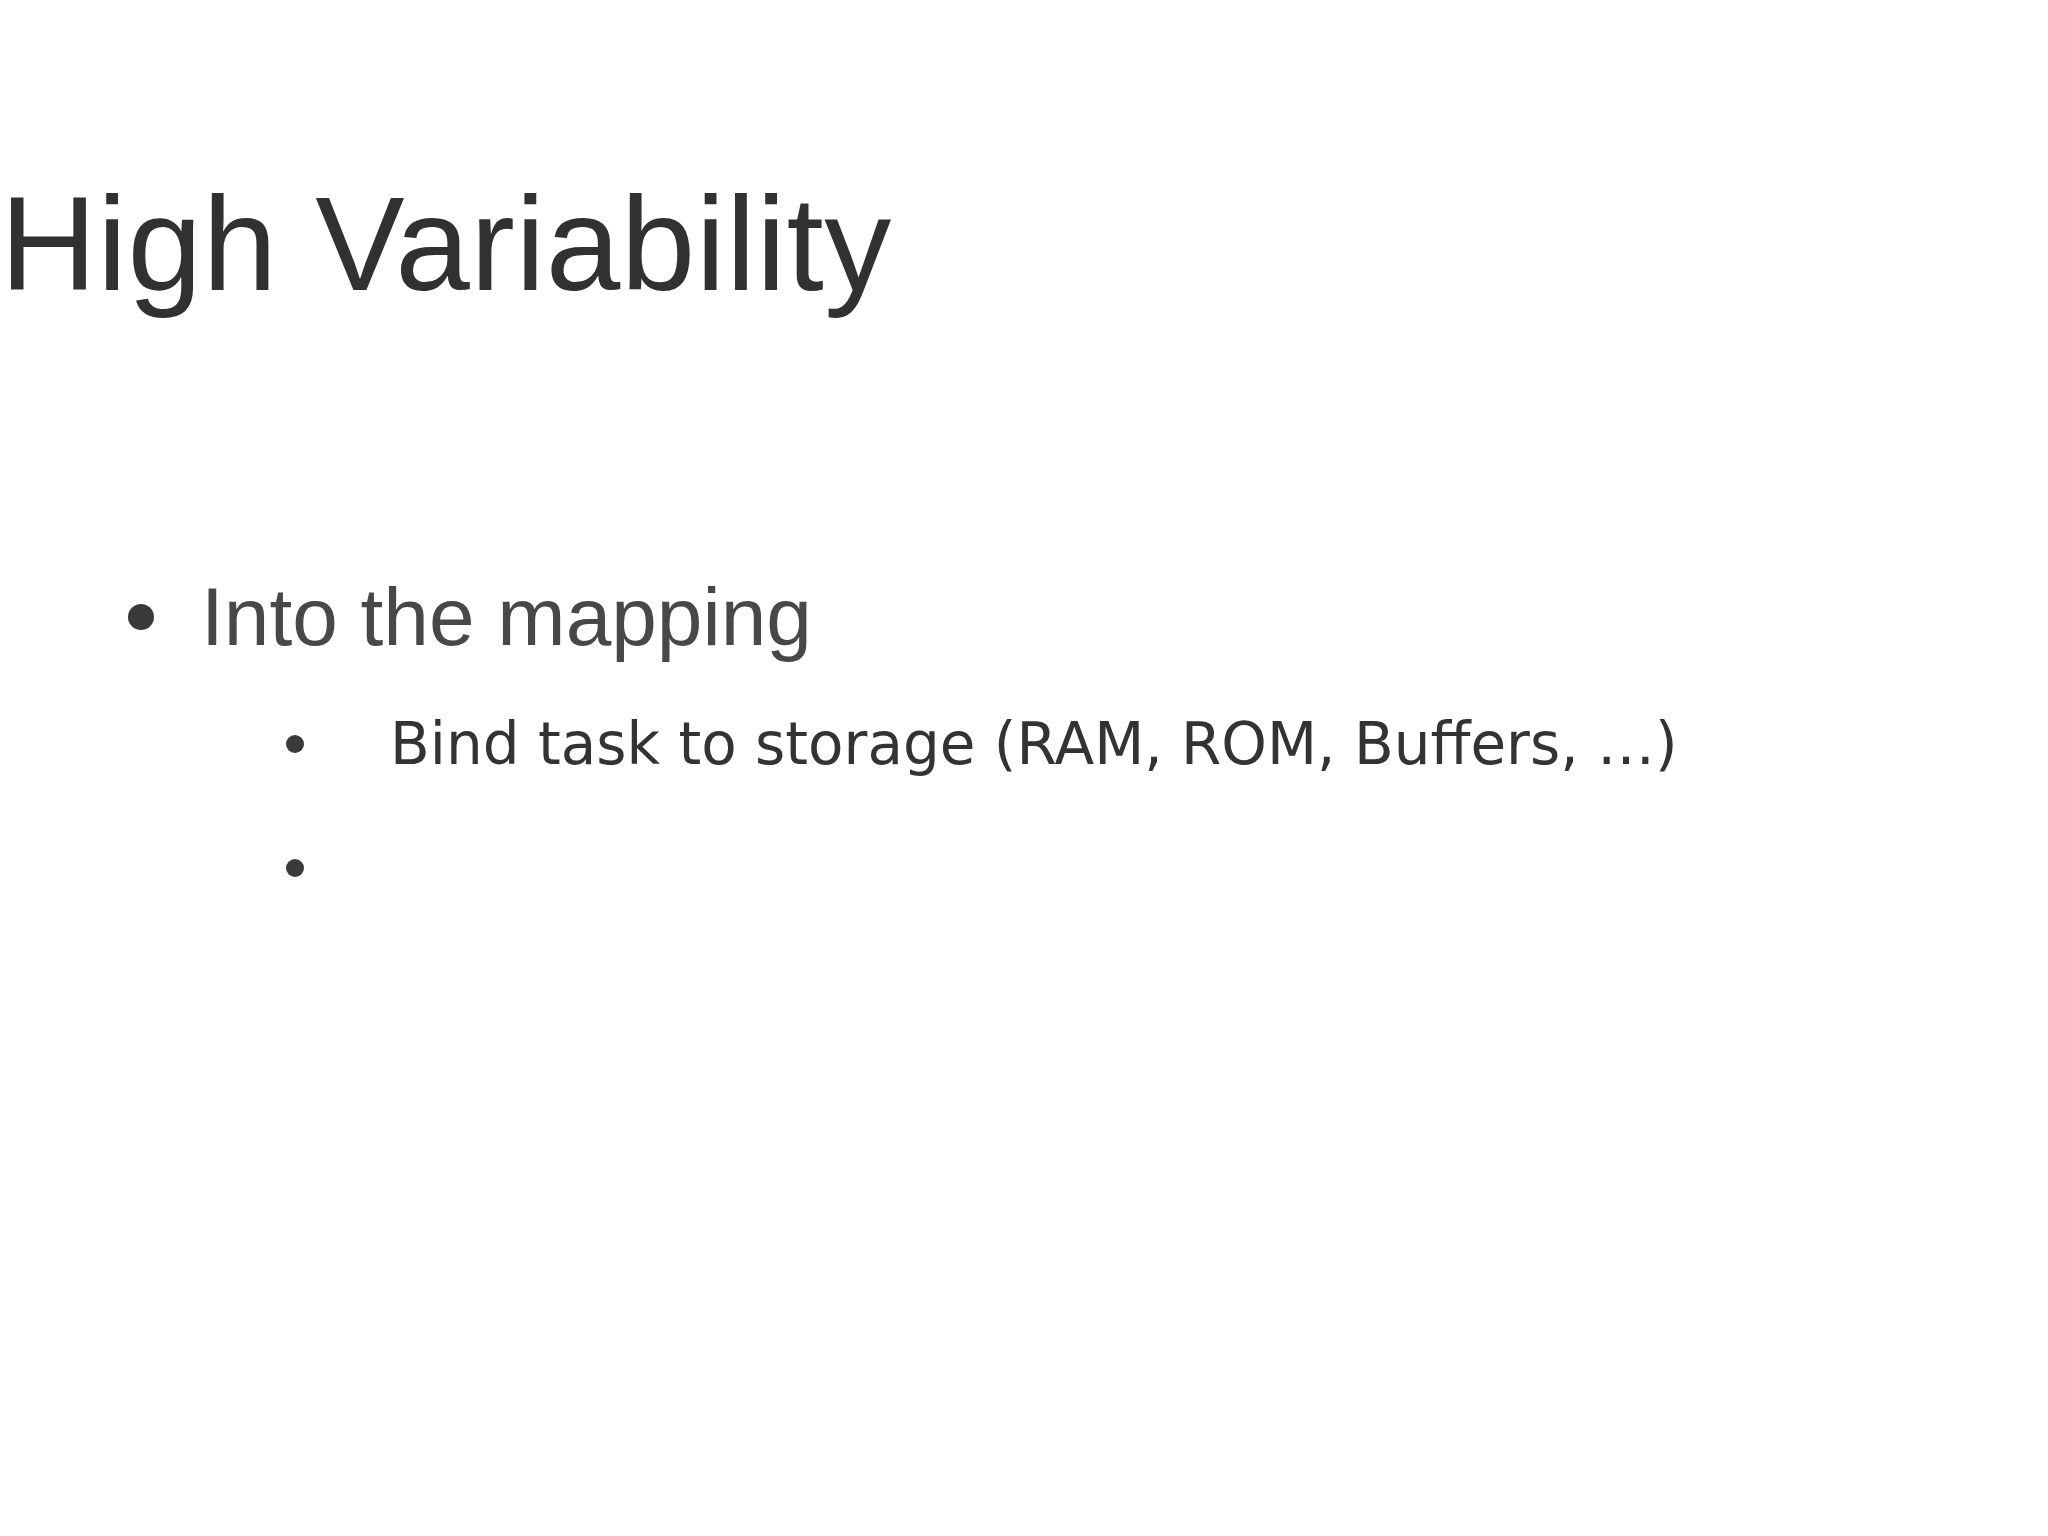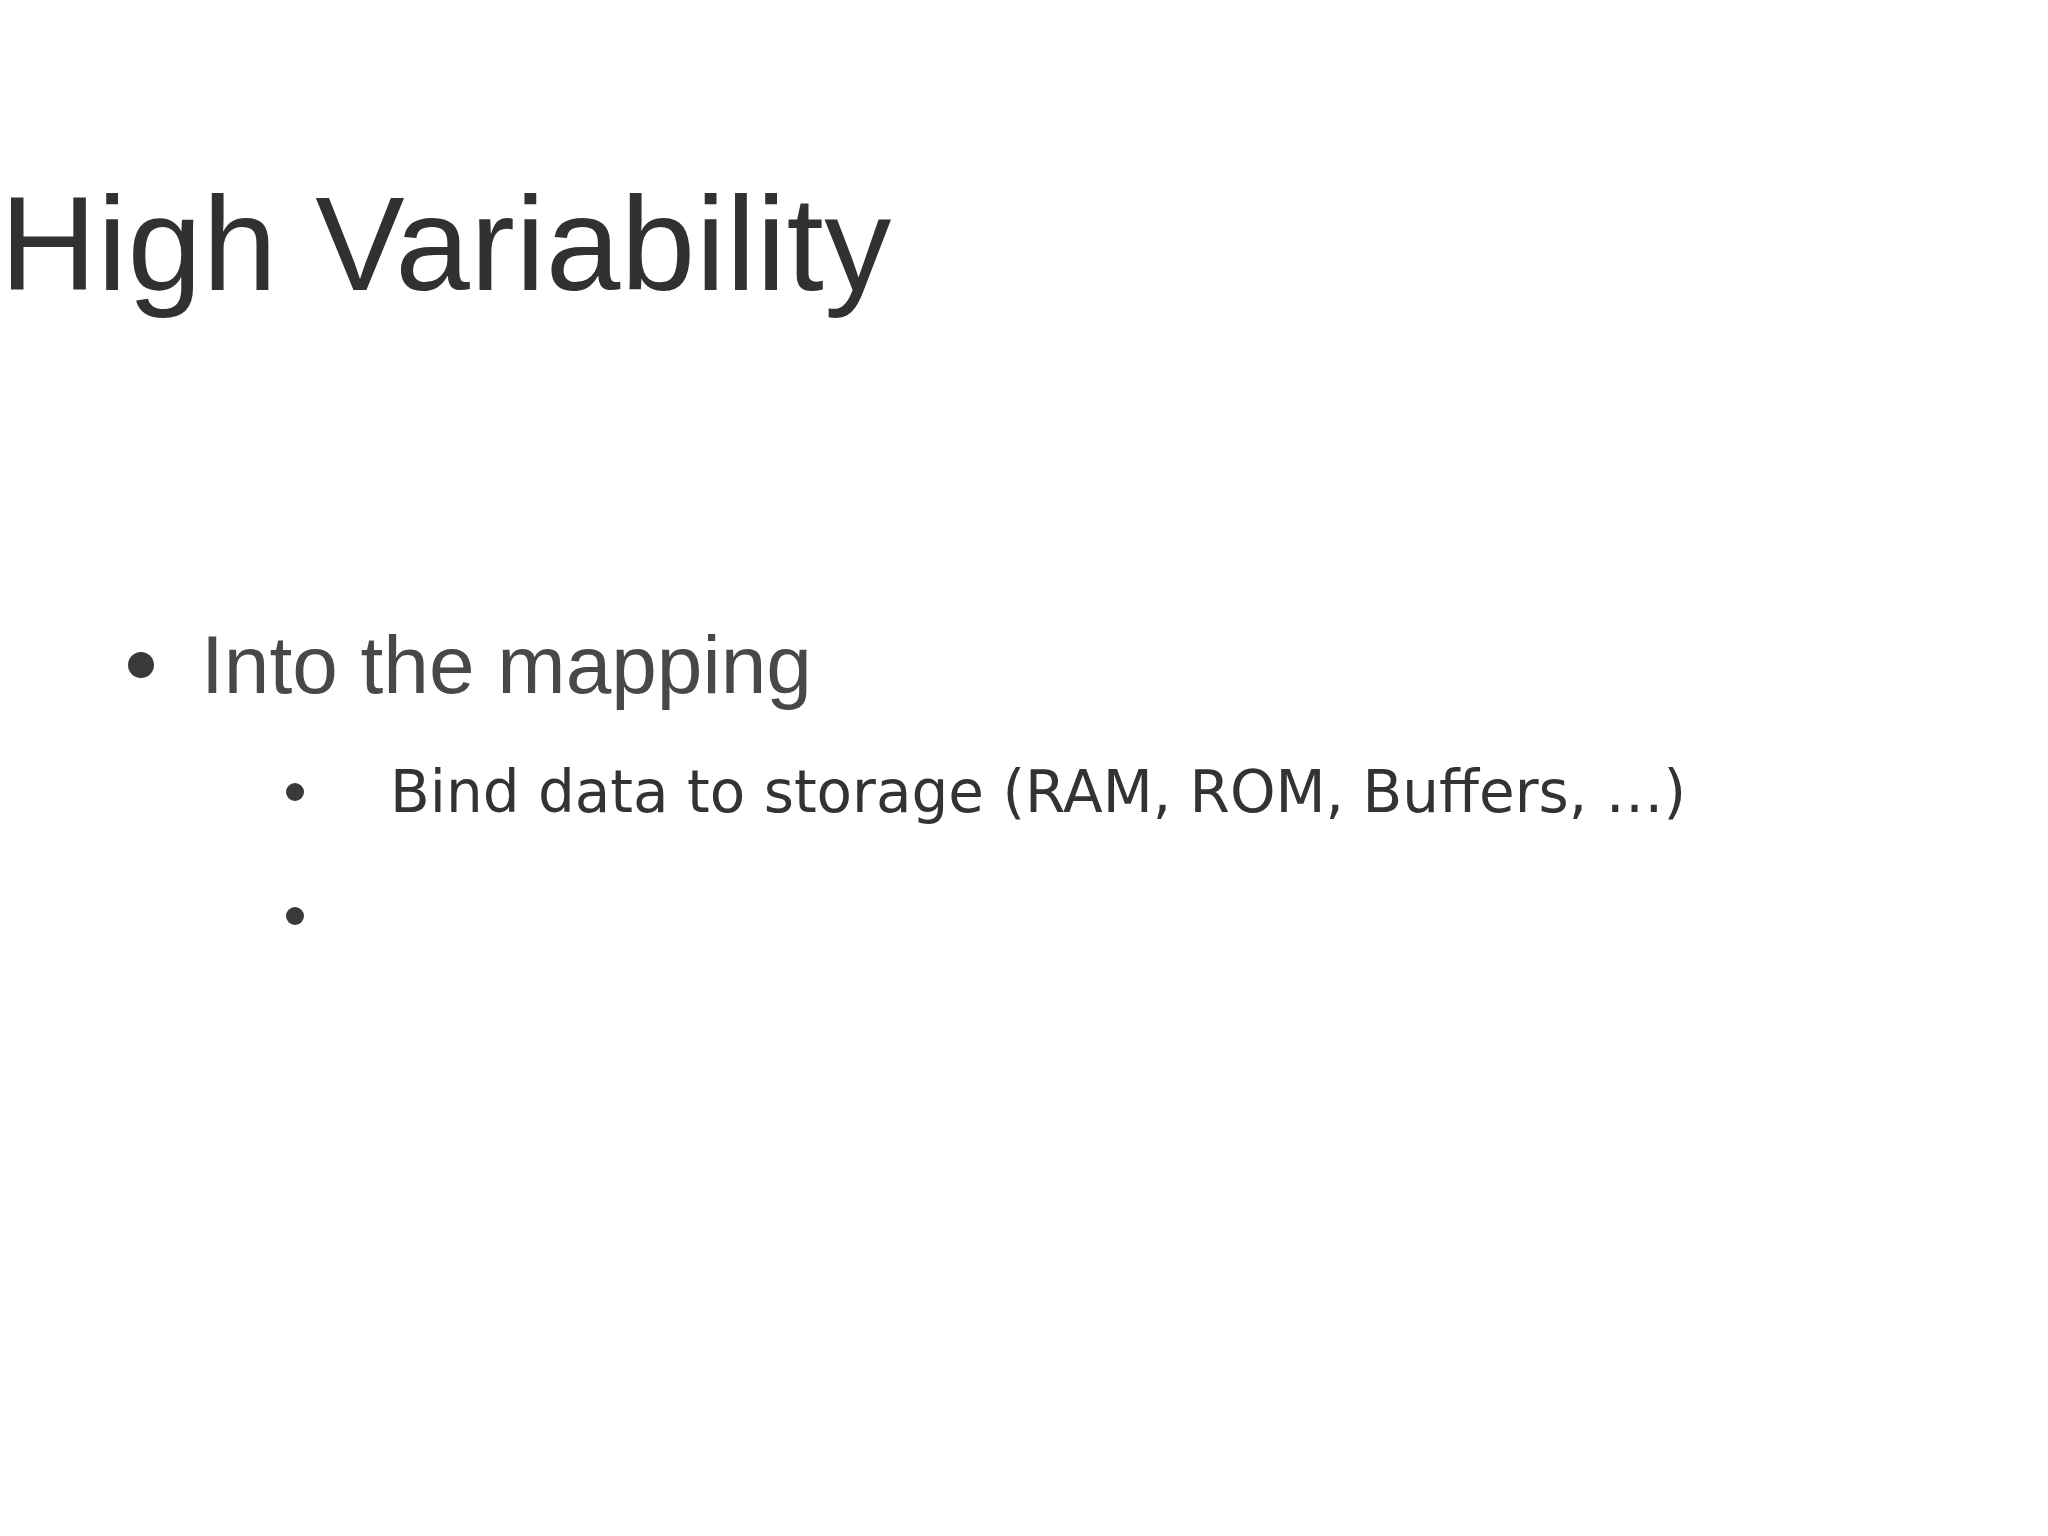--- a/index.html
+++ b/index.html
@@ -33,21 +33,21 @@
     line-height: 1.05;
     letter-spacing: 0.5px;
     color: #313134;
     white-space: nowrap;
   }
 
   
   .body-block {
     position: absolute;
     left: 0;
-    top: 624px;
+    top: 576px;
     width: 2048px;
     text-align: right;
   }
 
   .bullet-l1 {
     position: relative;
     display: flex;
     align-items: flex-start;
     padding-left: 128px;
     margin-bottom: 56px;
@@ -124,21 +124,21 @@
       <span class="marker">
         <span class="dot"></span>
       </span>
       <span class="text">Into the mapping</span>
     </div>
 
     <div class="bullet-l2">
       <span class="marker">
         <span class="dot"></span>
       </span>
-      <span class="text">Bind data to storage (RAM, ROM, Buffers, …)</span>
+      <span class="text">Bind task to storage (RAM, ROM, Buffers, …)</span>
     </div>
 
     <div class="bullet-l2">
       <span class="marker">
         <span class="dot"></span>
       </span>
     </div>
 
   </div>
 

